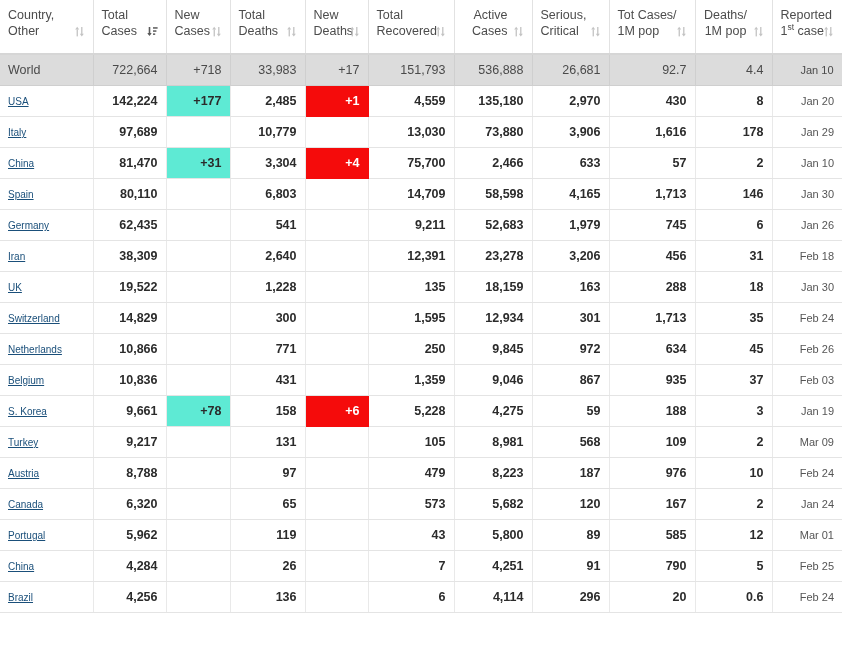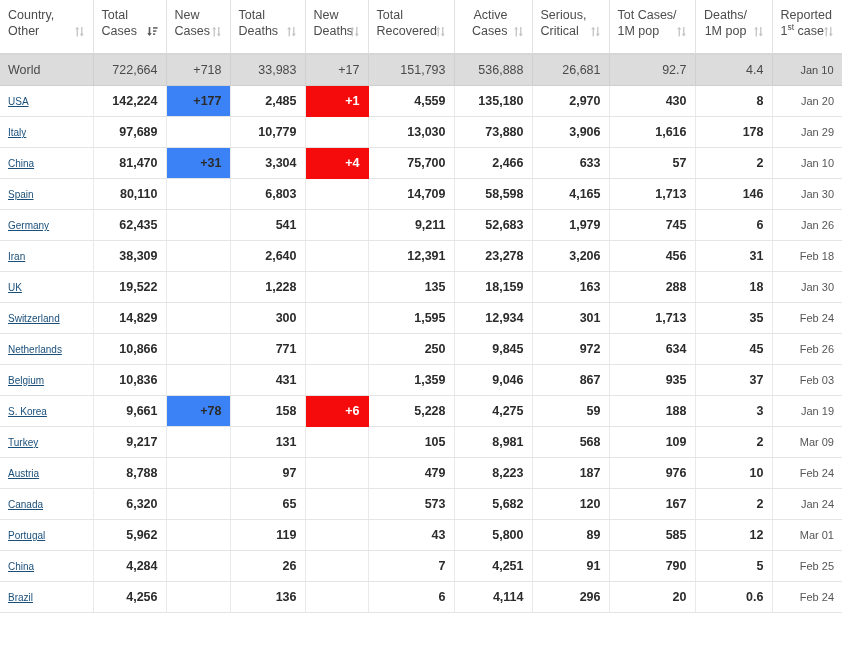--- a/index.html
+++ b/index.html
@@ -113,21 +113,21 @@
   }
 
   td.c-date {
     text-align: right;
     color: #555555;
     font-size: 11px;
     font-weight: normal !important;
   }
 
   td.hl-yellow {
-    background: #3b82f6;
+    background: #5eead4;
     font-weight: bold;
   }
   td.hl-red {
     background: #f50b0b;
     color: #ffffff;
     font-weight: bold;
     border-right: 1px solid #f50b0b;
     border-bottom: 1px solid #f50b0b;
   }
 

